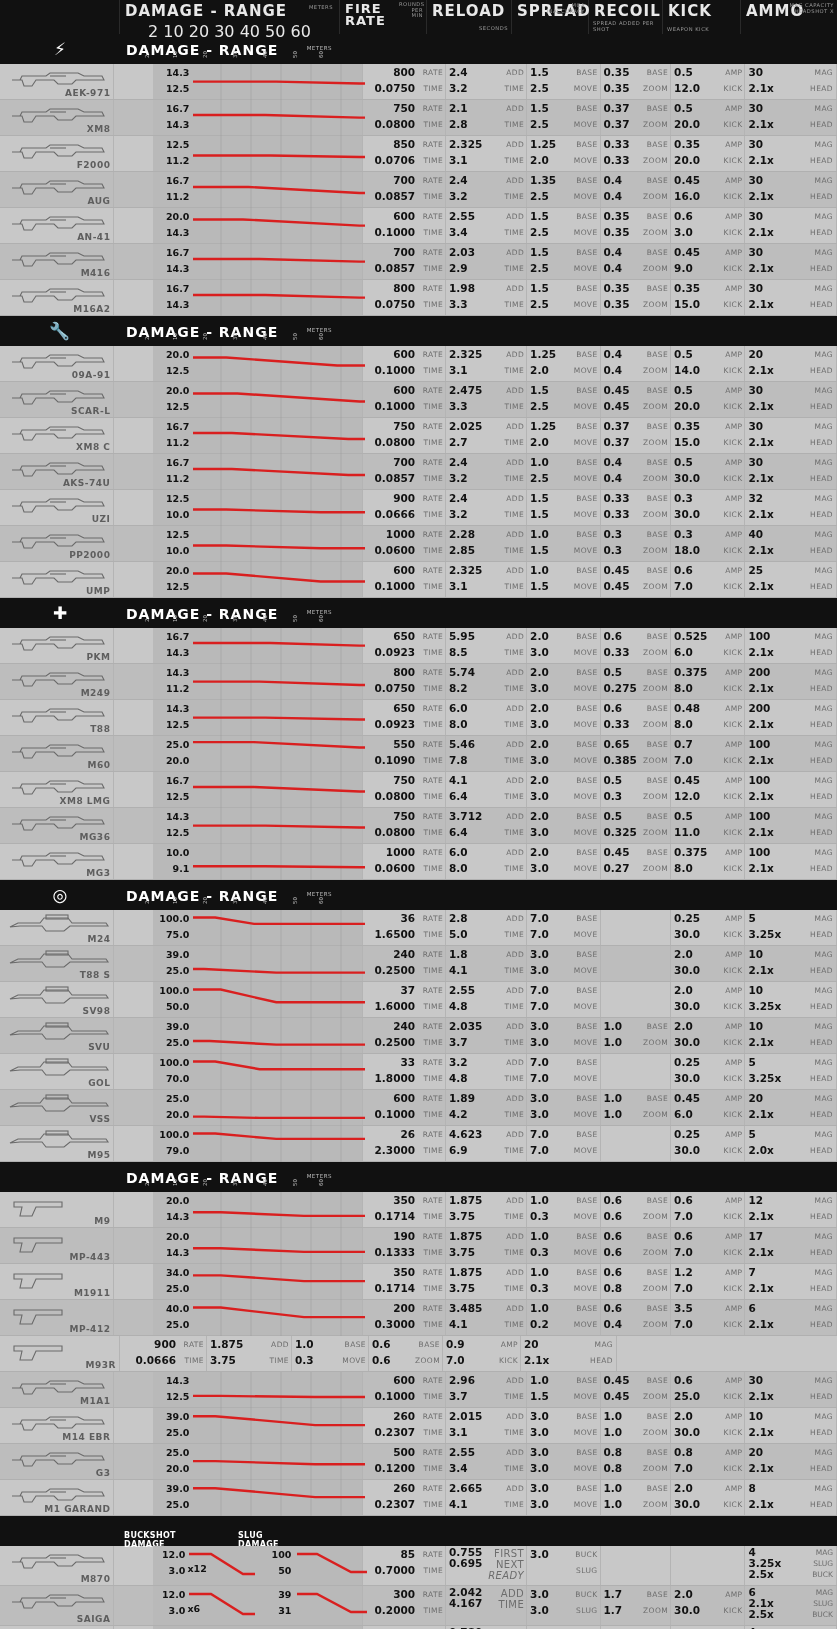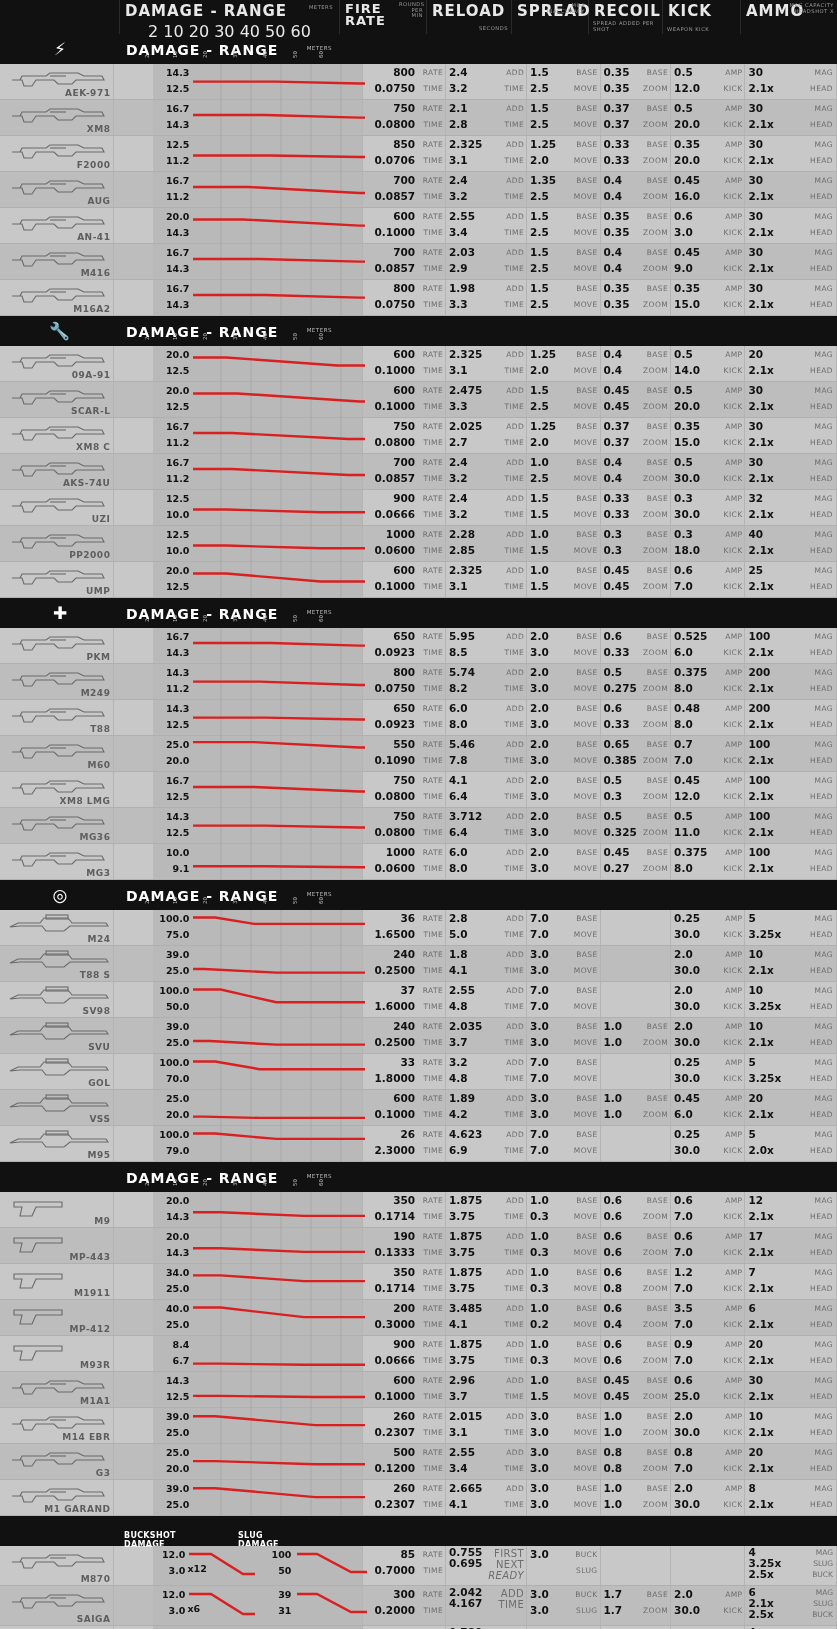--- a/index.html
+++ b/index.html
@@ -2143,33 +2143,20 @@
   </div>
       <div class="row">
     <div class="cell gun">
       <svg width="70" height="22" viewBox="0 0 70 22">
     <g stroke="#6a6a6a" stroke-width="1.1" fill="none">
       <path d="M8 6 L56 6 L56 11 L30 11 L26 20 L14 20 L16 11 L8 11 Z"></path>
     </g>
   </svg>
           <span class="name">M93R</span>
     </div>
-    <div class="cell dmgcell">
-      <div class="nums">8.4<br>6.7</div>
-      <svg width="178" height="36">
-    <g stroke="#9e9e9e" stroke-width="0.6">
-      <line x1="30" y1="0" x2="30" y2="36"></line>
-              <line x1="60" y1="0" x2="60" y2="36"></line>
-      <line x1="90" y1="0" x2="90" y2="36"></line>
-              <line x1="120" y1="0" x2="120" y2="36"></line>
-      <line x1="150" y1="0" x2="150" y2="36"></line>
-    </g>
-    <polyline points="2,27.654545454545456 29.741935483870968,27.654545454545456 112.96774193548387,28.736363636363635 174,28.736363636363635" fill="none" stroke="#d91f1f" stroke-width="2.4"></polyline>
-  </svg>
-    </div>
     <div class="cell fire">
       <span class="v1">900</span>
           <span class="l1">RATE</span>
       <span class="v2">0.0666</span>
           <span class="l2">TIME</span>
     </div>
     <div class="cell reload">
       <span class="v1">1.875</span>
           <span class="l1">ADD</span>
       <span class="v2">3.75</span>

